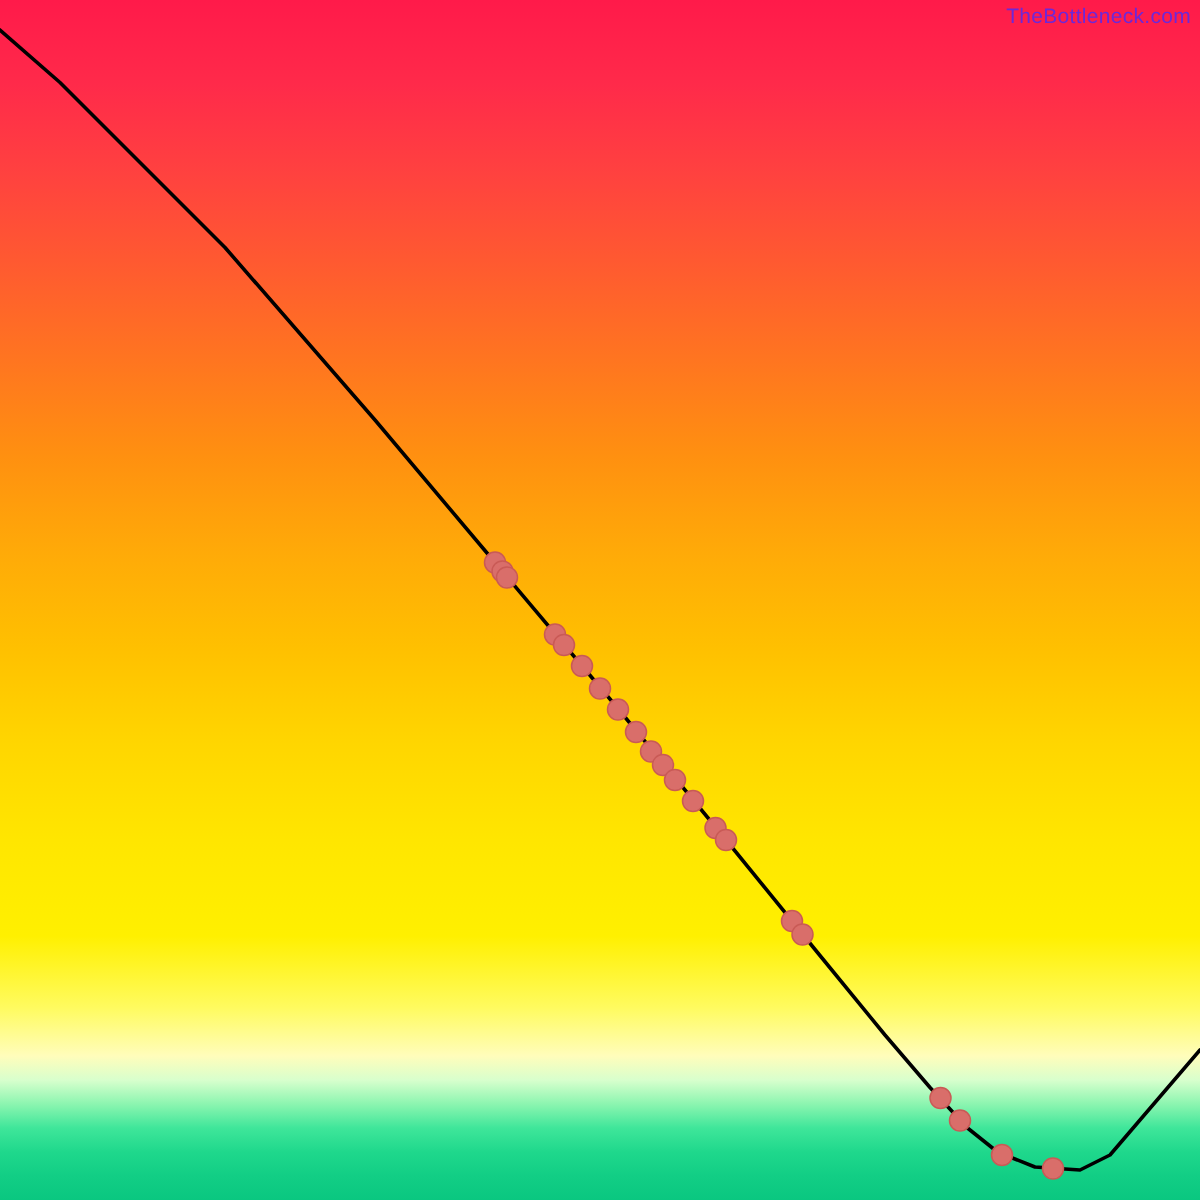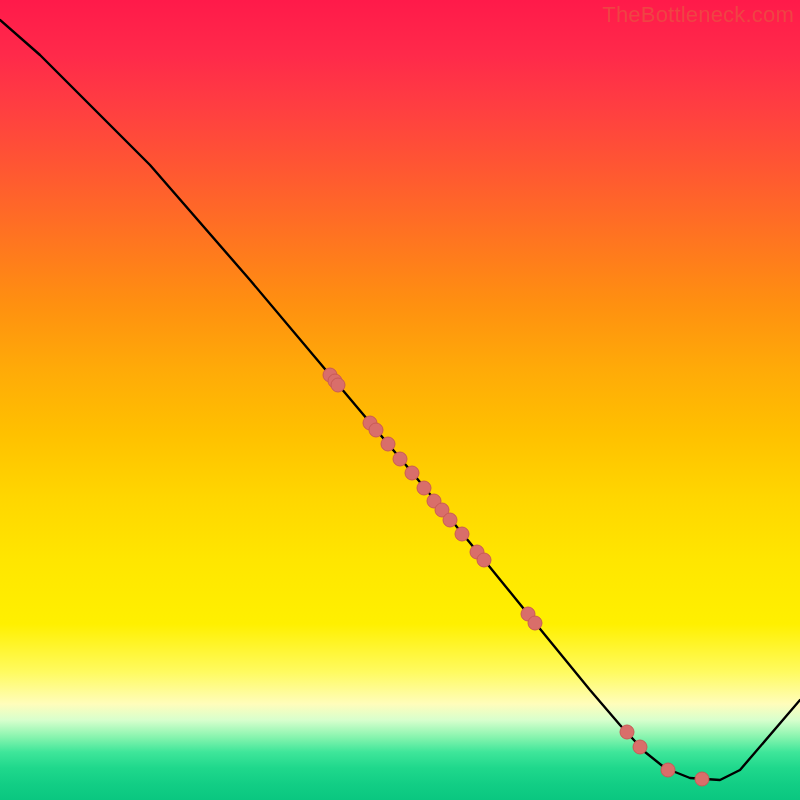--- a/index.html
+++ b/index.html
@@ -38,22 +38,22 @@
       #3fe69a 94%,
       #1fd88c 96%,
       #12ce85 98%,
       #0ac780 100%
     );
   }
   .watermark {
     position: absolute;
     top: 2px;
     right: 6px;
-    color: #ef4444;
-    font-size: 22px;
+    color: #6d28d9;
+    font-size: 14px;
     font-weight: 500;
     letter-spacing: 0.2px;
   }
   svg.plot {
     position: absolute;
     inset: 0;
     width: 800px;
     height: 800px;
   }
 </style>

